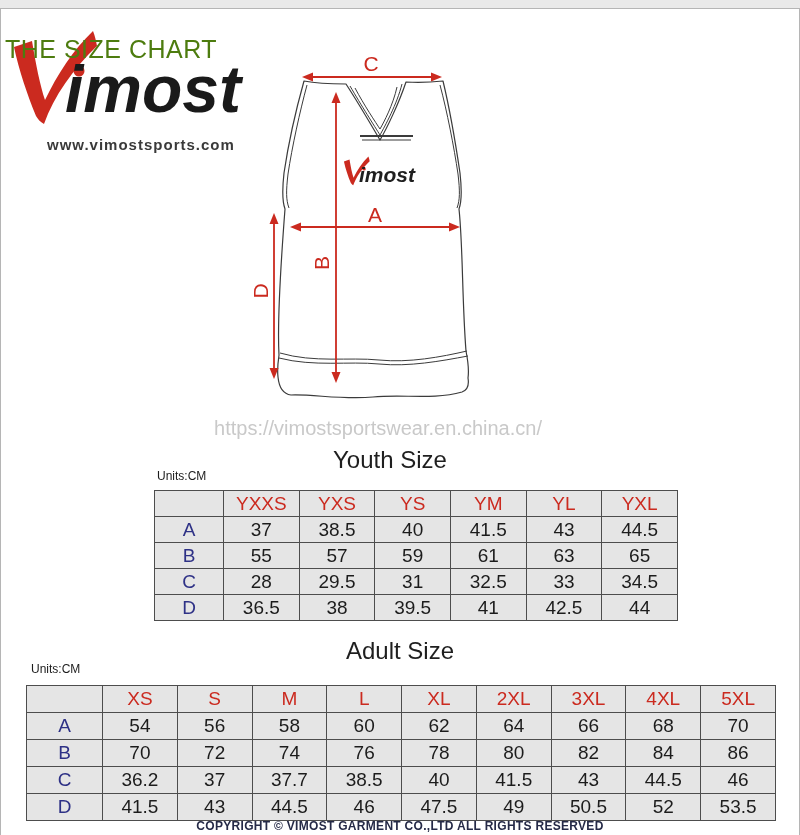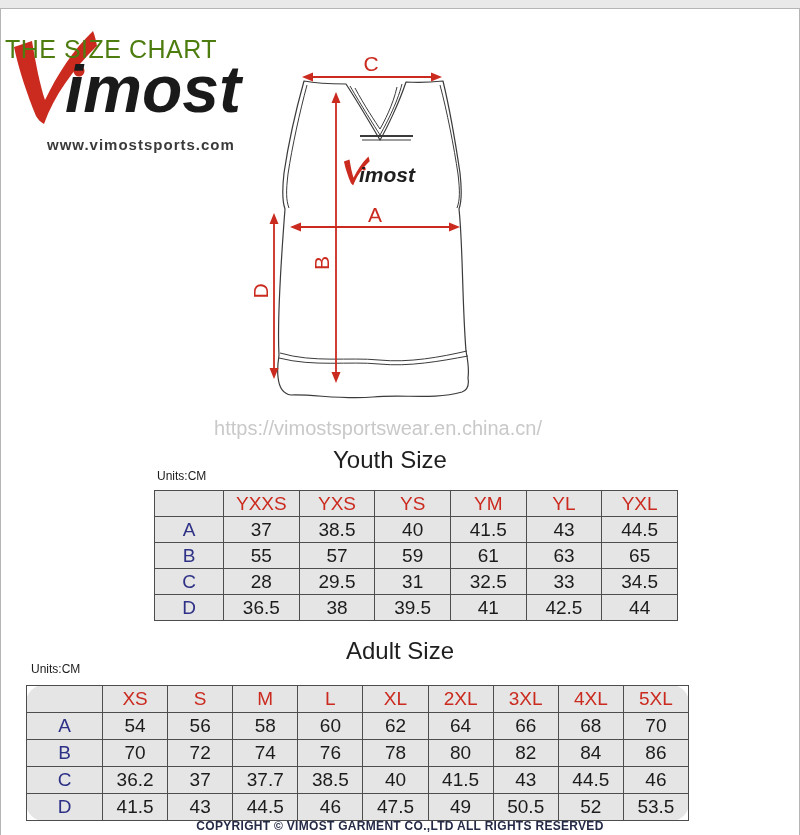--- a/index.html
+++ b/index.html
@@ -37,21 +37,21 @@
   .units-youth{left:156px;top:460px;}
   .units-adult{left:30px;top:653px;}
   table{border-collapse:collapse;table-layout:fixed;position:absolute;background:#e5e5e5;z-index:2;}
   td{
     border:1px solid #4d4d4d;text-align:center;vertical-align:middle;
     font-size:19px;padding:0;color:#1c1c1c;overflow:hidden;
   }
   .youth-tbl{left:153px;top:481px;width:524px;}
   .youth-tbl tr{height:26px;}
   .youth-tbl td:first-child{width:68px;}
-  .adult-tbl{left:25px;top:676px;width:663px;border-radius:18px;}
+  .adult-tbl{left:25px;top:676px;width:750px;}
   .adult-tbl tr{height:27px;}
   .adult-tbl td:first-child{width:75px;}
   td.hdr{color:var(--accent-red,#cb2a1f);}
   td.rowlbl{color:var(--label-navy,#2e3186);}
   .copyright{
     left:0;top:810px;width:100%;text-align:center;
     font-size:12px;font-weight:bold;letter-spacing:.3px;
     color:var(--footer-navy,#252a47);
   }
   .bottom-rule{

